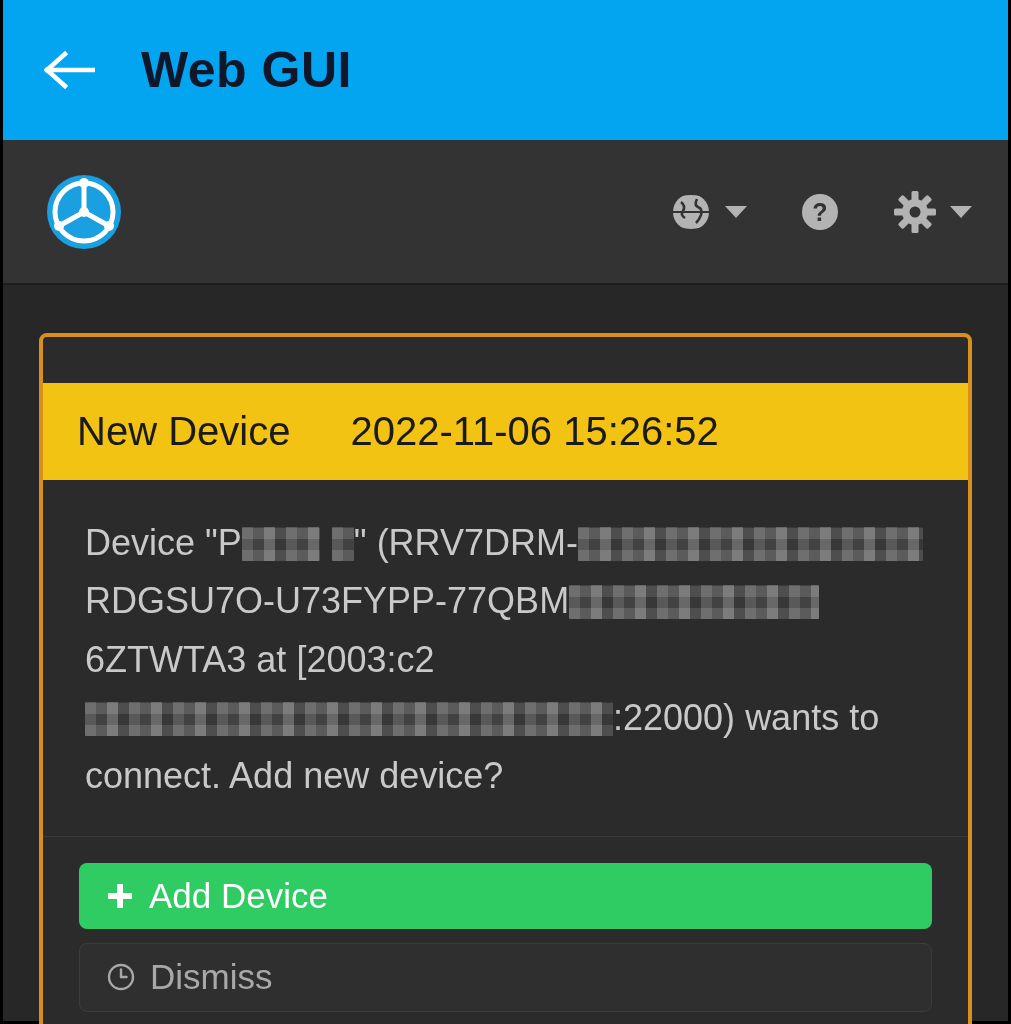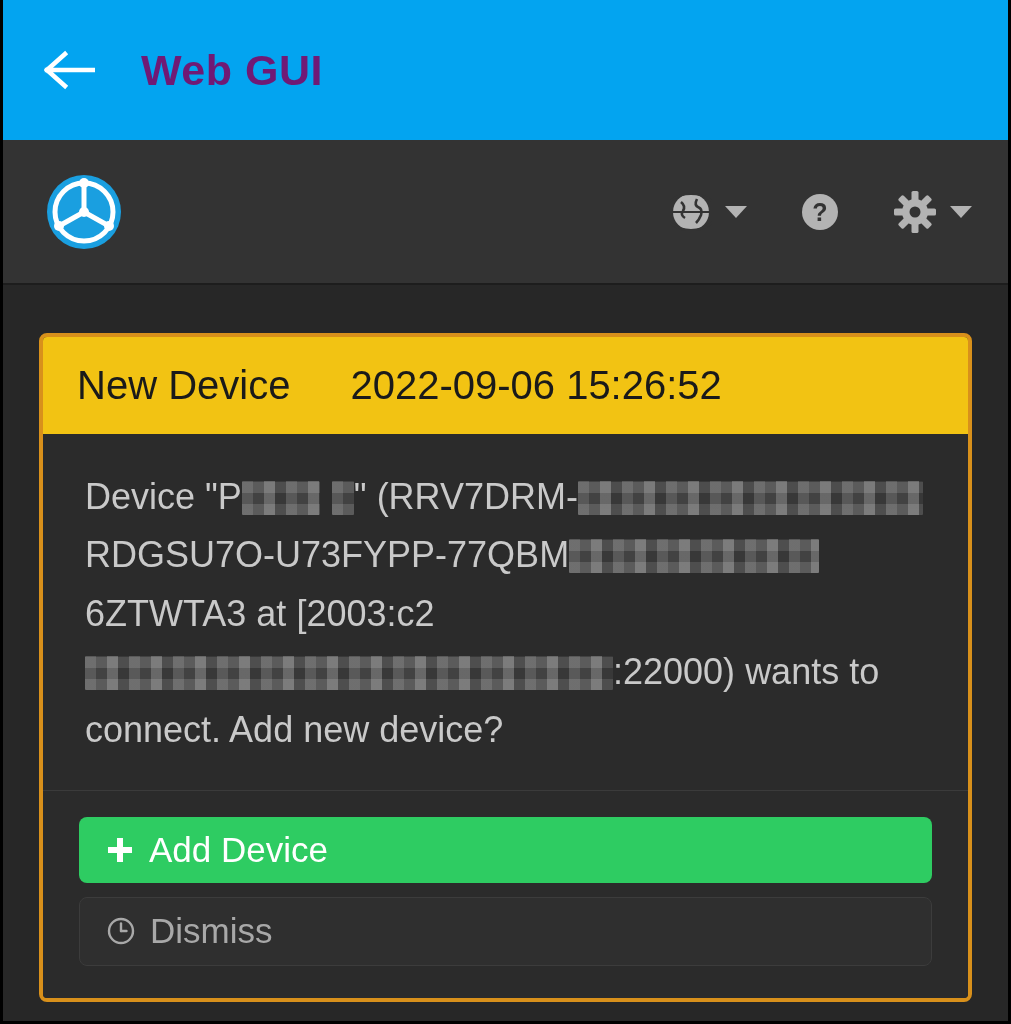--- a/index.html
+++ b/index.html
@@ -34,22 +34,22 @@
   .back-arrow {
     width: 52px;
     height: 52px;
     display: flex;
     align-items: center;
     justify-content: center;
     cursor: pointer;
   }
   .back-arrow svg { display: block; }
   .actionbar-title {
-    color: #701a75;
-    font-size: 43px;
+    color: #0f172a;
+    font-size: 50px;
     font-weight: bold;
     letter-spacing: 0.5px;
     line-height: 1;
   }
 
   
   .navbar {
     height: 145px;
     background: #333333;
     border-bottom: 2px solid #1d1d1d;
@@ -90,20 +90,21 @@
     overflow: hidden;
   }
   .panel-heading {
     background: #f2c313;
     padding: 26px 34px;
     display: flex;
     align-items: baseline;
     color: #1a1a1a;
     font-size: 40px;
     gap: 60px;
+    margin-top: 46px;
   }
   .panel-time { font-weight: normal; white-space: nowrap; }
 
   .panel-body {
     padding: 34px 42px 30px 42px;
     color: #c9c9c9;
     font-size: 36px;
     line-height: 1.62;
     min-height: 355px;
   }
@@ -233,21 +234,21 @@
 
     </div>
   </div>
 
   <div class="content">
 
     <div class="panel">
 
       <div class="panel-heading">
         <span>New Device</span>
-        <span class="panel-time">2022-09-06 15:26:52</span>
+        <span class="panel-time">2022-11-06 15:26:52</span>
       </div>
 
       <div class="panel-body">
         <div class="para"><span>Device "P</span><span class="redact" style="width:78px"></span><span class="redact" style="width:22px;margin-left:12px"></span><span>" (RRV7DRM-</span><span class="redact" style="width:345px"></span>
           <span>RDGSU7O-U73FYPP-77QBM</span><span class="redact" style="width:250px"></span>
           <span>6ZTWTA3 at</span>
           <span>[2003:c2</span><span class="redact" style="width:528px"></span><span>:22000)</span>
           <span>wants to connect. Add new device?</span>
         </div>
       </div>

